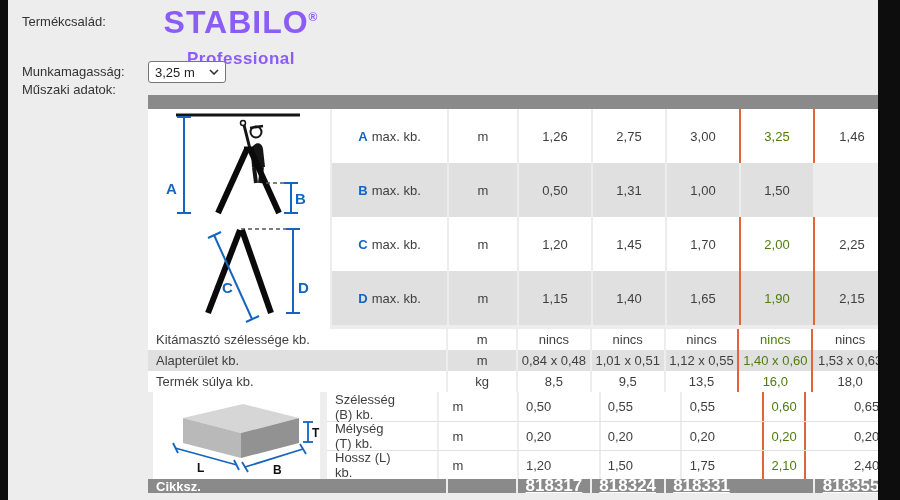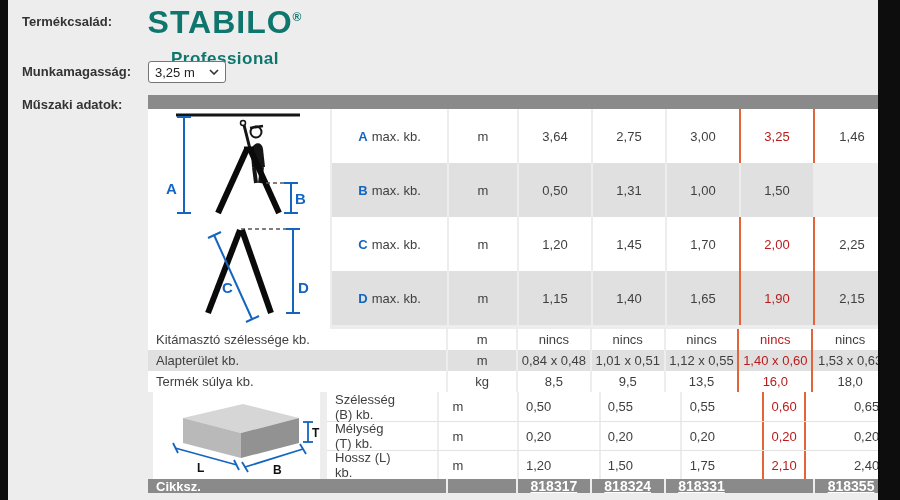--- a/index.html
+++ b/index.html
@@ -3,27 +3,27 @@
 <meta charset="utf-8">
 <style>
   * { box-sizing: border-box; margin: 0; padding: 0; }
   html,body { width:900px; height:500px; }
   .stage { position:relative; width:900px; height:500px; background:#ededed; overflow:hidden;
            font-family:"Liberation Sans", sans-serif; }
   .edge { position:absolute; top:0; height:500px; background:#0d0d0d; z-index:9; }
   .edge-left { left:0; width:8px; }
   .edge-right { left:878px; width:22px; }
 
-  .plabel { position:absolute; font-size:13px; font-weight:bold; color:#333; }
+  .plabel { position:absolute; font-size:13px; font-weight:normal; color:#333; }
   .pl-family { left:22px; top:14px; }
   .pl-height { left:22px; top:64px; }
-  .pl-specs  { left:22px; top:97px; }
-
-  .logo { position:absolute; left:132px; top:6px; width:186px; text-align:center;
-          color:#0f766e; line-height:1; }
+  .pl-specs  { left:22px; top:82px; }
+
+  .logo { position:absolute; left:148px; top:6px; width:186px; text-align:center;
+          color:#8b5cf6; line-height:1; }
   .logo-main { font-size:32px; font-weight:800; letter-spacing:1px; }
   .reg { font-size:12px; vertical-align:super; font-weight:bold; }
   .logo-sub { font-size:17px; font-weight:bold; margin-top:12px; letter-spacing:0.5px; }
 
   .select { position:absolute; left:148px; top:61px; width:78px; height:22px; background:#fff;
             border:1px solid #757575; border-radius:3px; display:flex; align-items:center;
             justify-content:space-between; padding:0 6px; font-size:13px; color:#222; cursor:default; }
 
   .table { position:absolute; left:148px; top:95px; width:739px; }
   .thead { height:14px; background:#8a8a8a; }
@@ -38,34 +38,34 @@
   .row > .cell:first-child { border-left:none; }
   .sec1 .rows .cell:first-child { border-left:2px solid #ededed; }
   .alt > .cell { background:#e0e0e0; }
 
   .lab  { width:117px; gap:4px; }
   .ltr  { color:#1565c0; font-weight:bold; }
   .labL { justify-content:flex-start; padding-left:8px; }
   .w299 { width:299px; } .w120 { width:120px; } .w70 { width:70px; }
   .w74 { width:74px; } .w76 { width:76px; }
 
-  .hl { border-left:2px solid #e2653a; border-right:2px solid #e2653a; color:#b91c1c; }
+  .hl { border-left:2px solid #e2653a; border-right:2px solid #e2653a; color:#4d7c0f; }
   .sec1 .rows .cell.hl { border-left:2px solid #e2653a; }
   .hl + .cell { border-left:none; }
 
   .sec3 { position:relative; height:87px; }
   .boximg { position:absolute; left:5px; top:0; width:167px; height:87px; background:#fff; }
   .rows3 { margin-left:179px; }
   .rows3 .row { background:#fff; }
   .rows3 .row + .row { border-top:1px solid #e3e3e3; }
 
   .cik { background:#8a8a8a; }
   .cik > .cell { background:#8a8a8a; color:#fff; font-weight:bold; }
   .cik > .cell.hlbg { background:#e6571a; border-left-color:#e6571a; border-right:2px solid #e6571a;margin-top:32px; }
-  .cik a { color:#fff; text-decoration:underline; font-weight:bold; font-size:14px; }
+  .cik a { color:#fff; text-decoration:underline; font-weight:bold; font-size:17px; }
 
   svg text { font-family:"Liberation Sans", sans-serif; }
 </style>
 </head>
 <body>
 
 <div class="stage">
 
   <div class="plabel pl-family">Termékcsalád:</div>
   <div class="plabel pl-height">Munkamagasság:</div>
@@ -129,21 +129,21 @@
         </svg>
       </div>
 
       <div class="rows">
         <div class="row h54">
           <div class="cell lab">
               <span class="ltr">A</span>
               <span>max. kb.</span>
             </div>
           <div class="cell w70">m</div>
-          <div class="cell w74">3,64</div>
+          <div class="cell w74">1,26</div>
           <div class="cell w74">2,75</div>
           <div class="cell w74">3,00</div>
           <div class="cell w76 hl">3,25</div>
           <div class="cell w74">1,46</div>
         </div>
         <div class="row h54 alt">
           <div class="cell lab">
               <span class="ltr">B</span>
               <span>max. kb.</span>
             </div>

